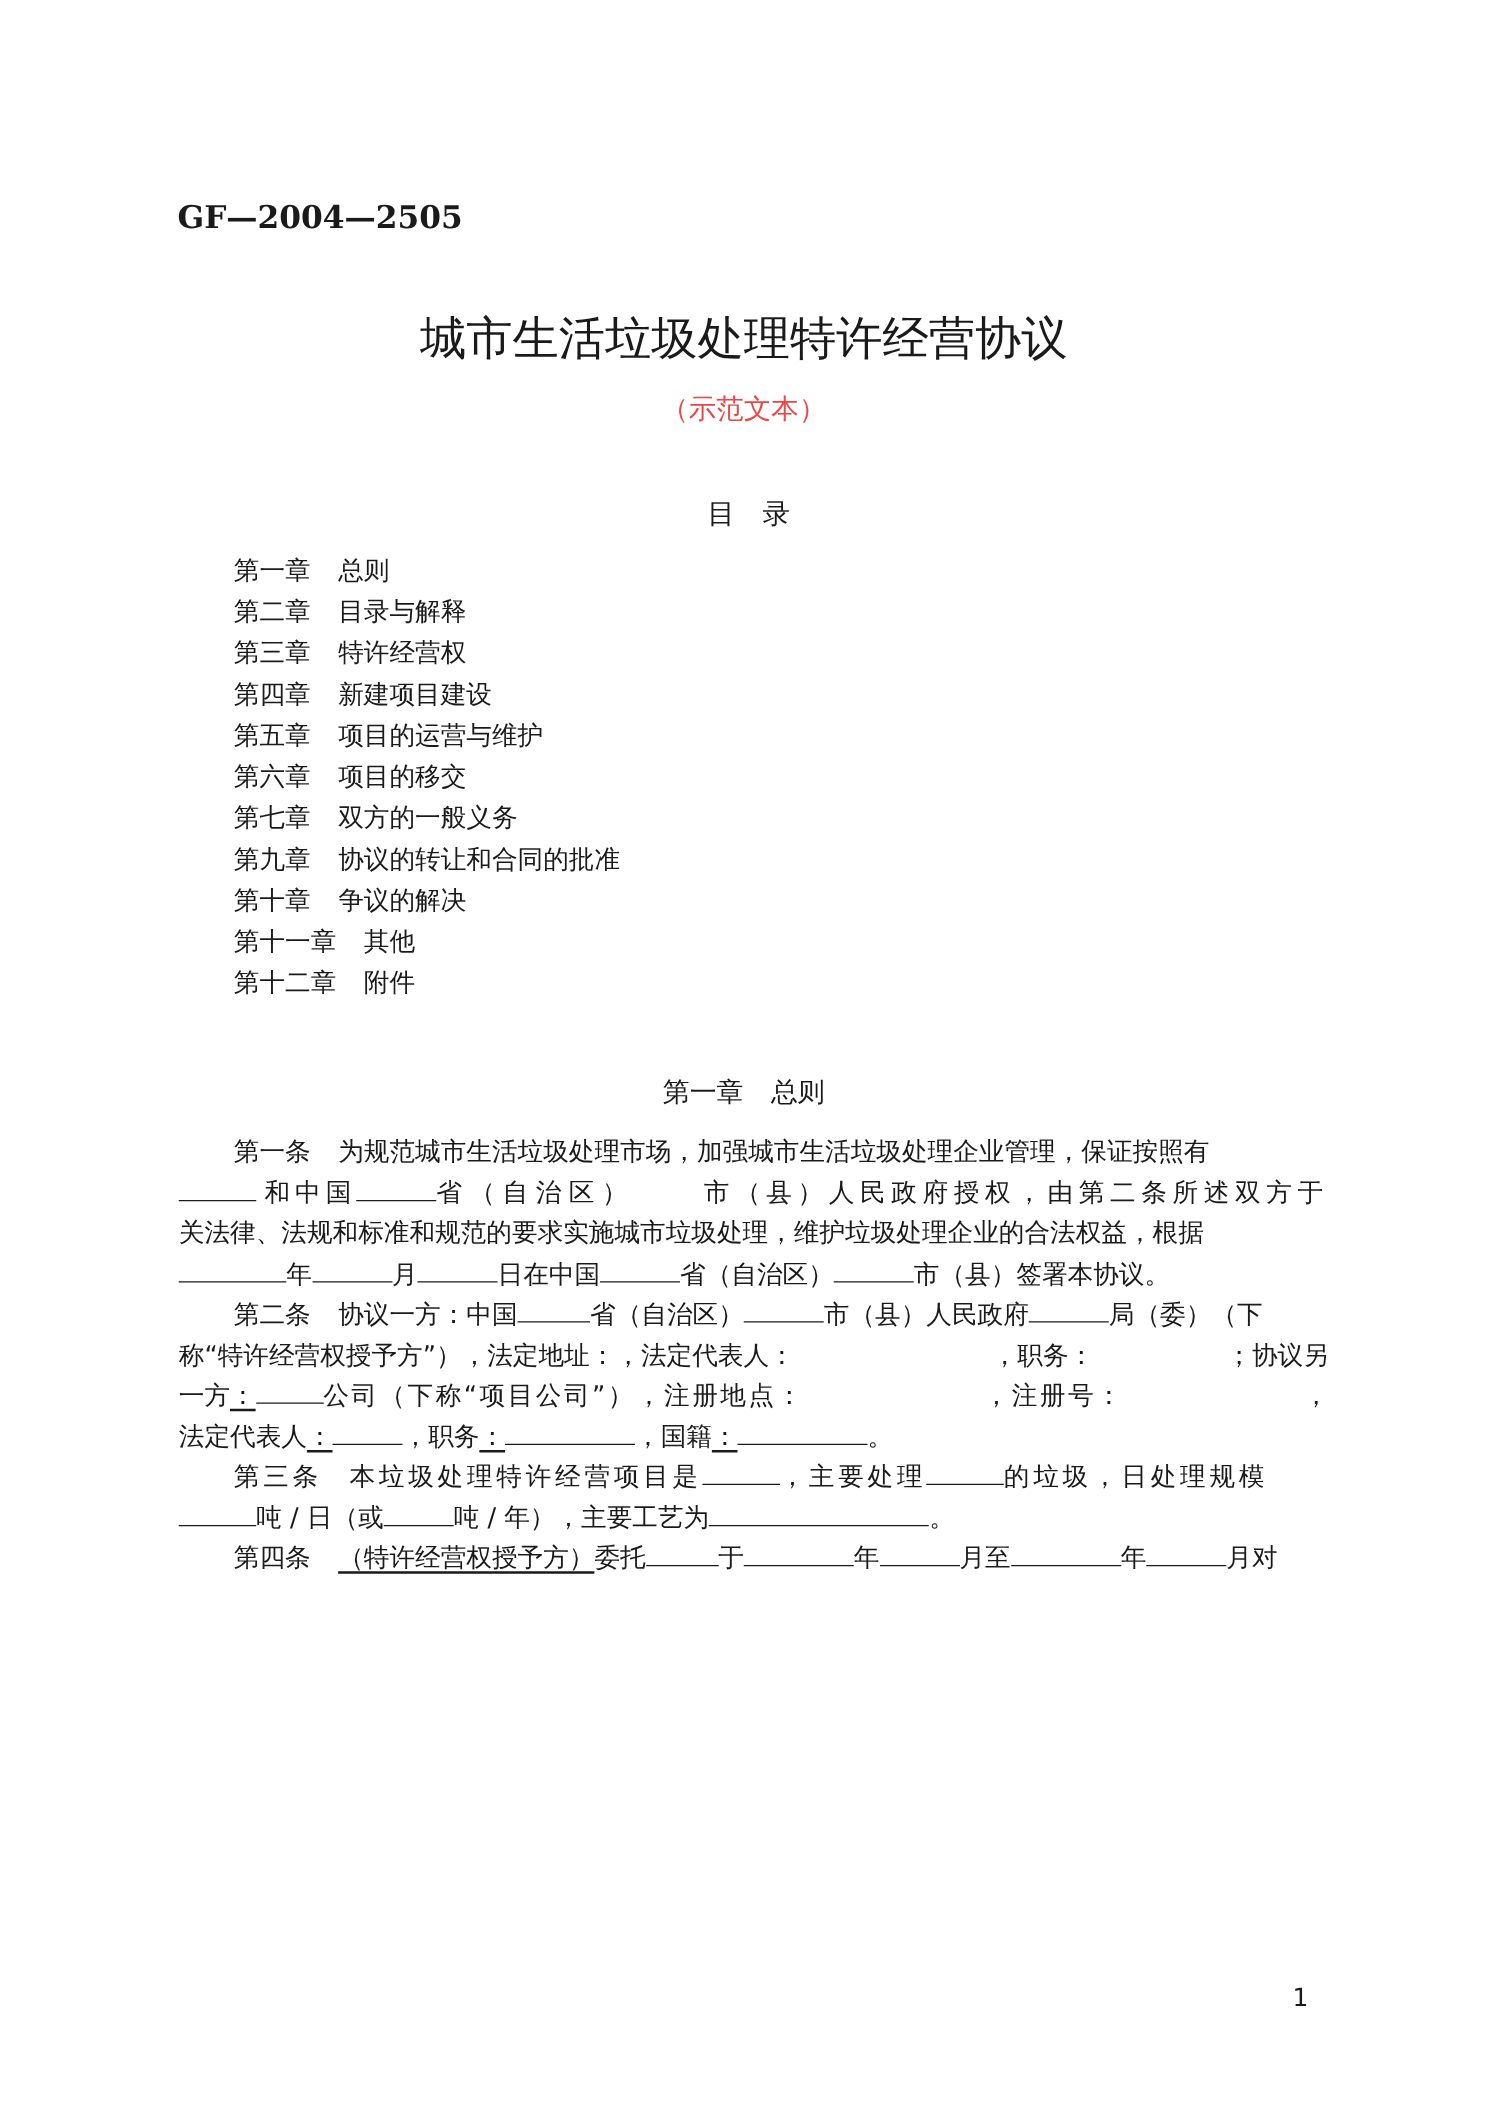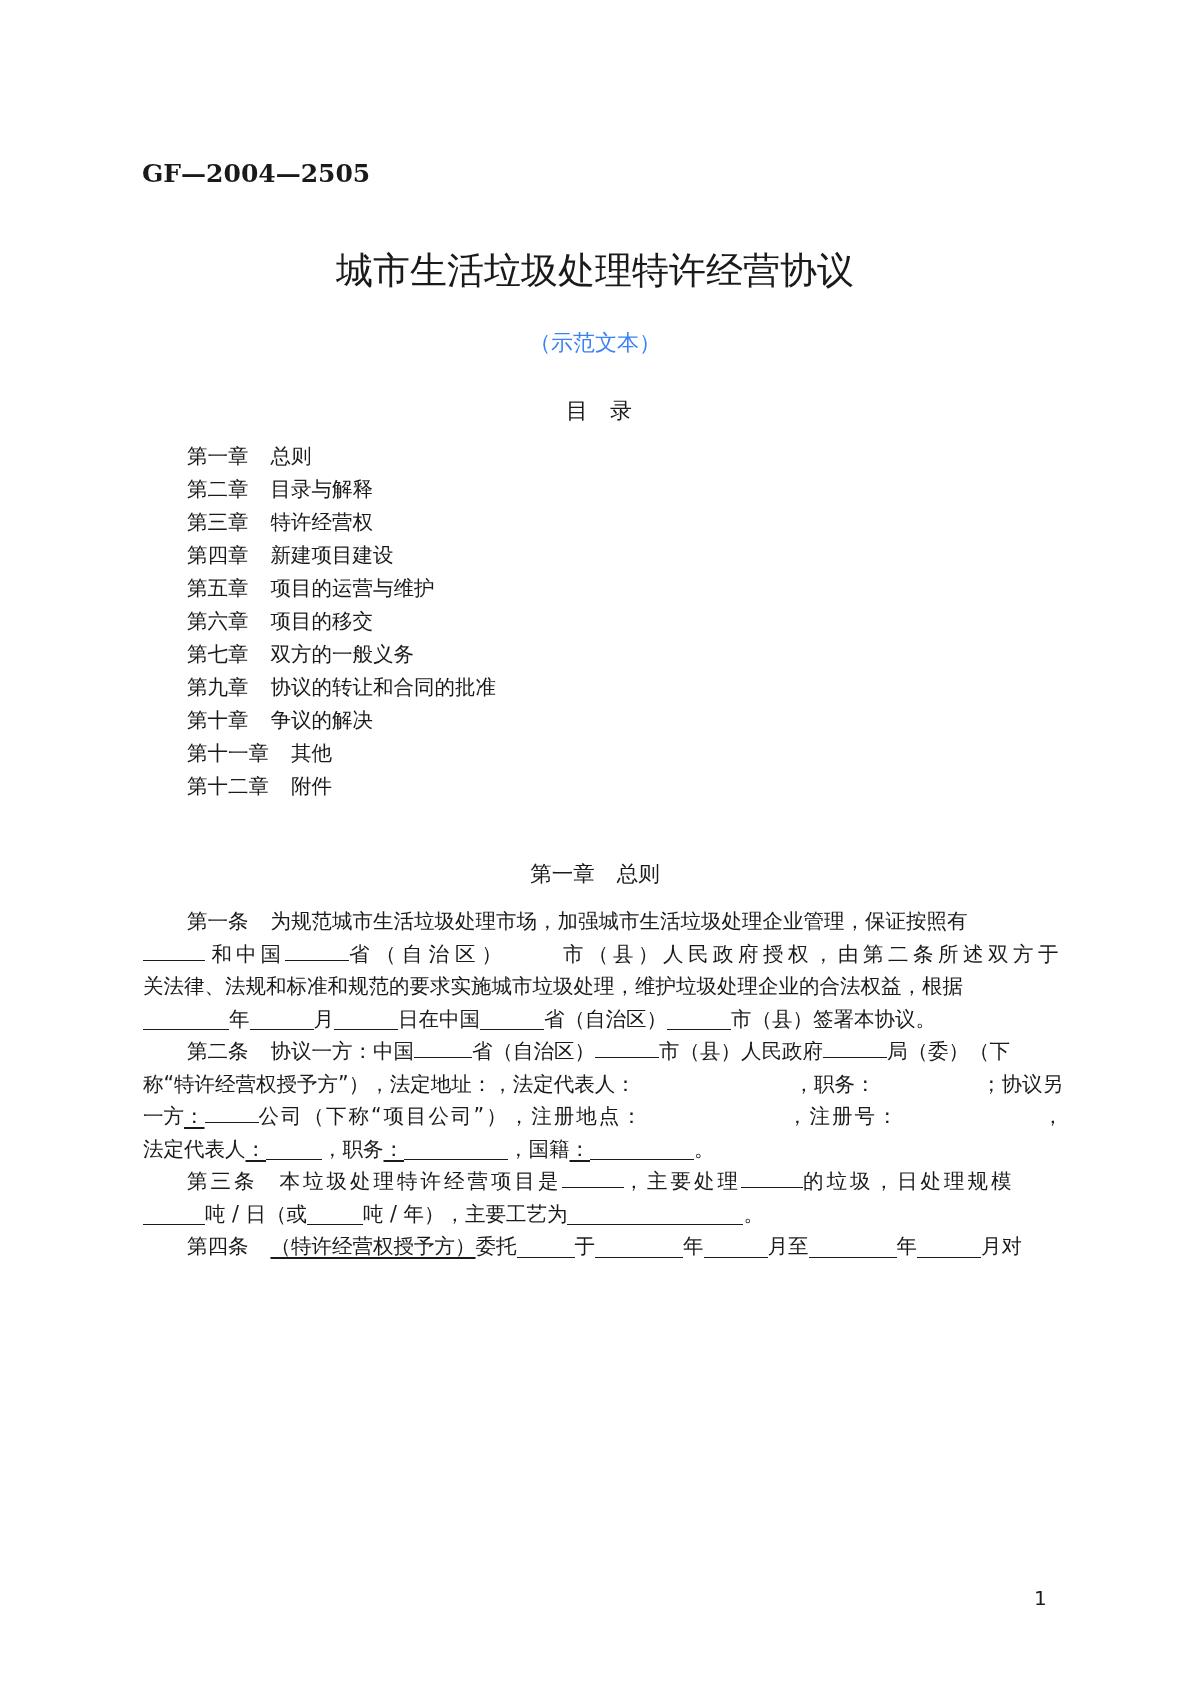--- a/index.html
+++ b/index.html
@@ -10,22 +10,22 @@
   .code {
     position: absolute; left: 142px; top: 159px;
     font-family: "DejaVu Serif", "Liberation Serif", serif;
     font-weight: bold; font-size: 25px; letter-spacing: 0px; color: #1a1a1a;
   }
   .title {
     position: absolute; left: 0; width: 1190px; top: 246px; text-align: center;
     font-size: 37px; color: #1a1a1a; letter-spacing: 0px;
   }
   .subtitle {
-    position: absolute; left: 0; width: 1190px; top: 328px; text-align: center;
-    font-size: 22px; color: #3b82f6;
+    position: absolute; left: 0; width: 1190px; top: 312px; text-align: center;
+    font-size: 22px; color: #ef4444;
   }
   .toc-heading {
     position: absolute; left: 4px; width: 1190px; top: 396px; text-align: center;
     font-size: 22px; color: #1a1a1a; word-spacing: 0;
   }
   .toc {
     position: absolute; left: 187px; top: 440px; margin: 0; padding: 0; list-style: none;
     font-size: 20.5px; line-height: 33px; color: #1a1a1a;
   }
   .toc li { white-space: nowrap; }
@@ -33,21 +33,21 @@
   .chapter-heading {
     position: absolute; left: 0; width: 1190px; top: 859px; text-align: center;
     font-size: 21.5px; color: #1a1a1a;
   }
   .chapter-heading .gap { display: inline-block; width: 22px; }
   .body {
     position: absolute; left: 143px; top: 905px; width: 920px;
     font-size: 20.5px; line-height: 32.5px; color: #1a1a1a;
   }
   .line { white-space: nowrap; height: 32.5px; display: flex; justify-content: space-between; }
-  .line.left { justify-content: flex-start; align-items: center; }
+  .line.left { justify-content: flex-start; }
   .indent { padding-left: 44px; }
   .blank { display: inline-block; border-bottom: 1.3px solid #1a1a1a; height: 22px; vertical-align: baseline; }
   .u { text-decoration: underline; text-underline-offset: 4px; }
   .art { display: inline-block; margin-right: 22px; }
   .page-num {
     position: absolute; left: 1034px; top: 1586px; font-size: 20px; color: #1a1a1a;
   }
 </style>
 </head>
 <body>

